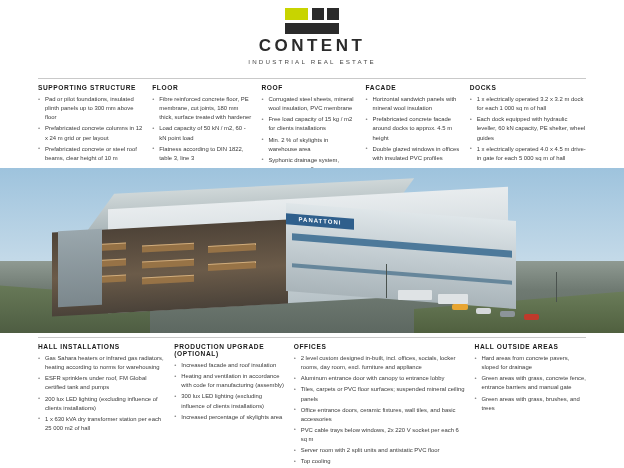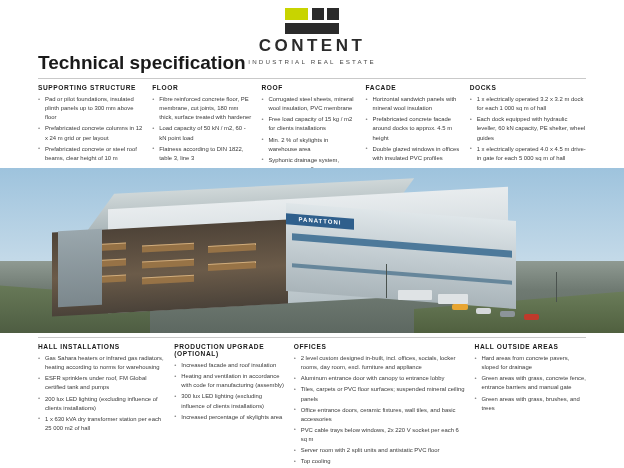--- a/index.html
+++ b/index.html
@@ -281,21 +281,20 @@
     <div class="logo-mark">
       <span class="logo-sq a"></span>
       <span class="logo-sq b"></span>
       <span class="logo-sq c"></span>
       <span class="logo-sq d"></span>
     </div>
     <div class="logo-name">CONTENT</div>
     <div class="logo-sub">INDUSTRIAL REAL ESTATE</div>
   </div>
 
-  <div class="title">Technical specification</div>
 
   <div class="hrule top"></div>
 
   <div class="cols-top">
 
     <div class="col w-struct">
       <div class="col-head">SUPPORTING STRUCTURE</div>
       <ul class="items">
         <li>Pad or pilot foundations, insulated plinth panels up to 300 mm above floor</li>
         <li>Prefabricated concrete columns in 12 x 24 m grid or per layout</li>

